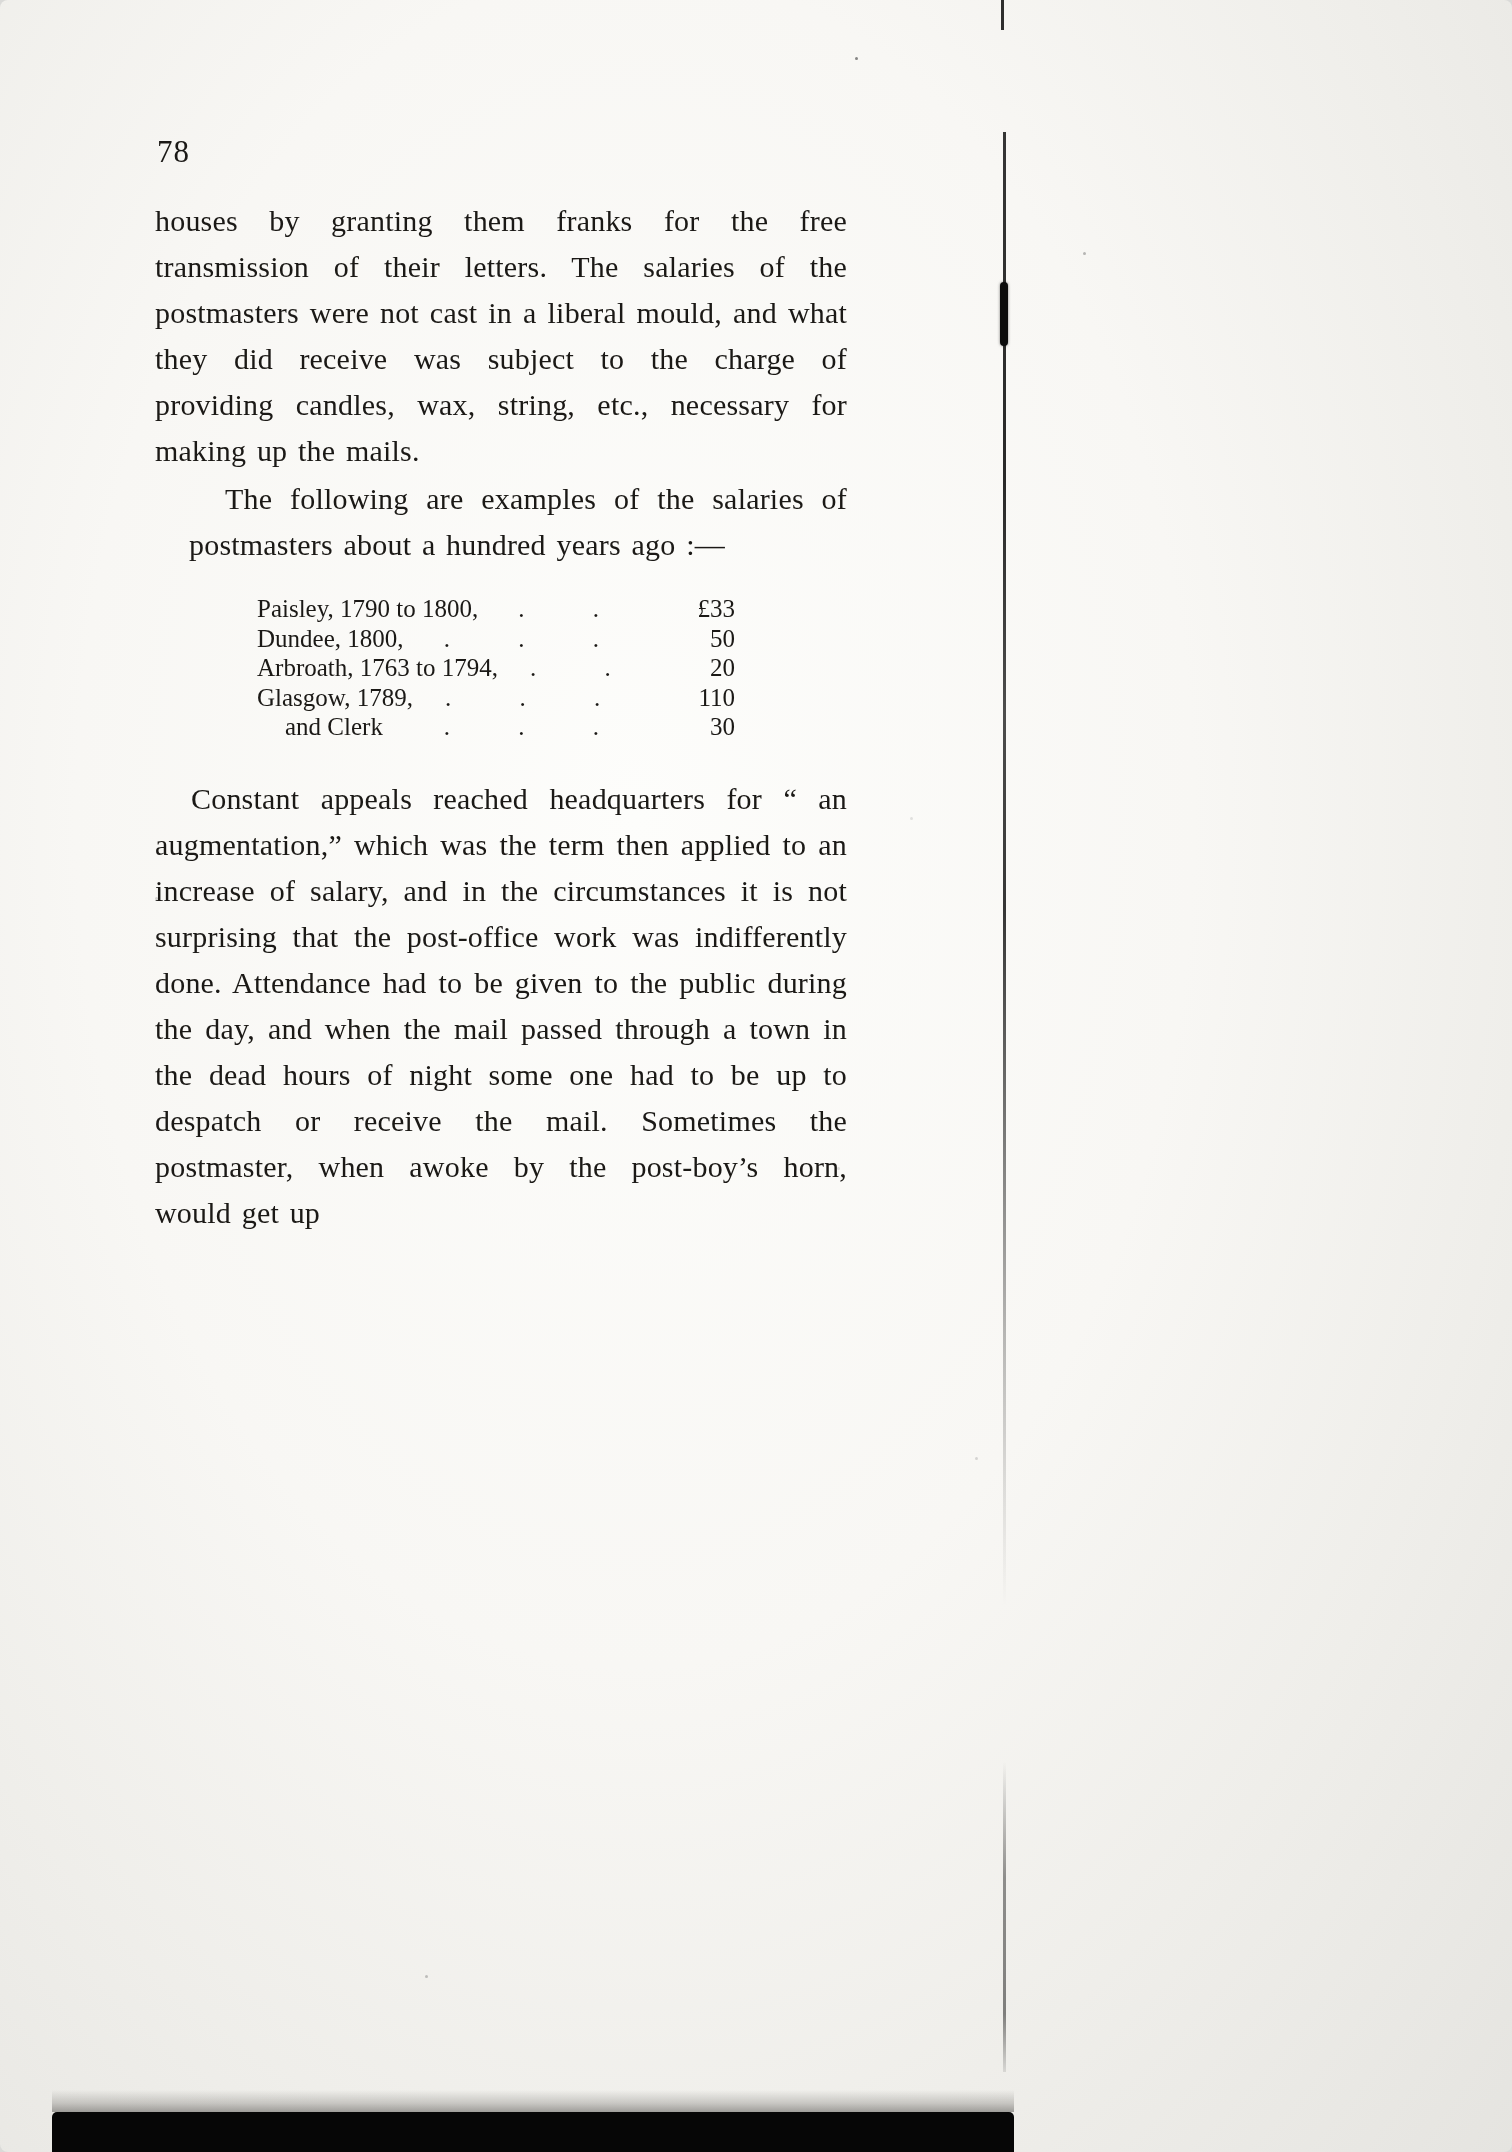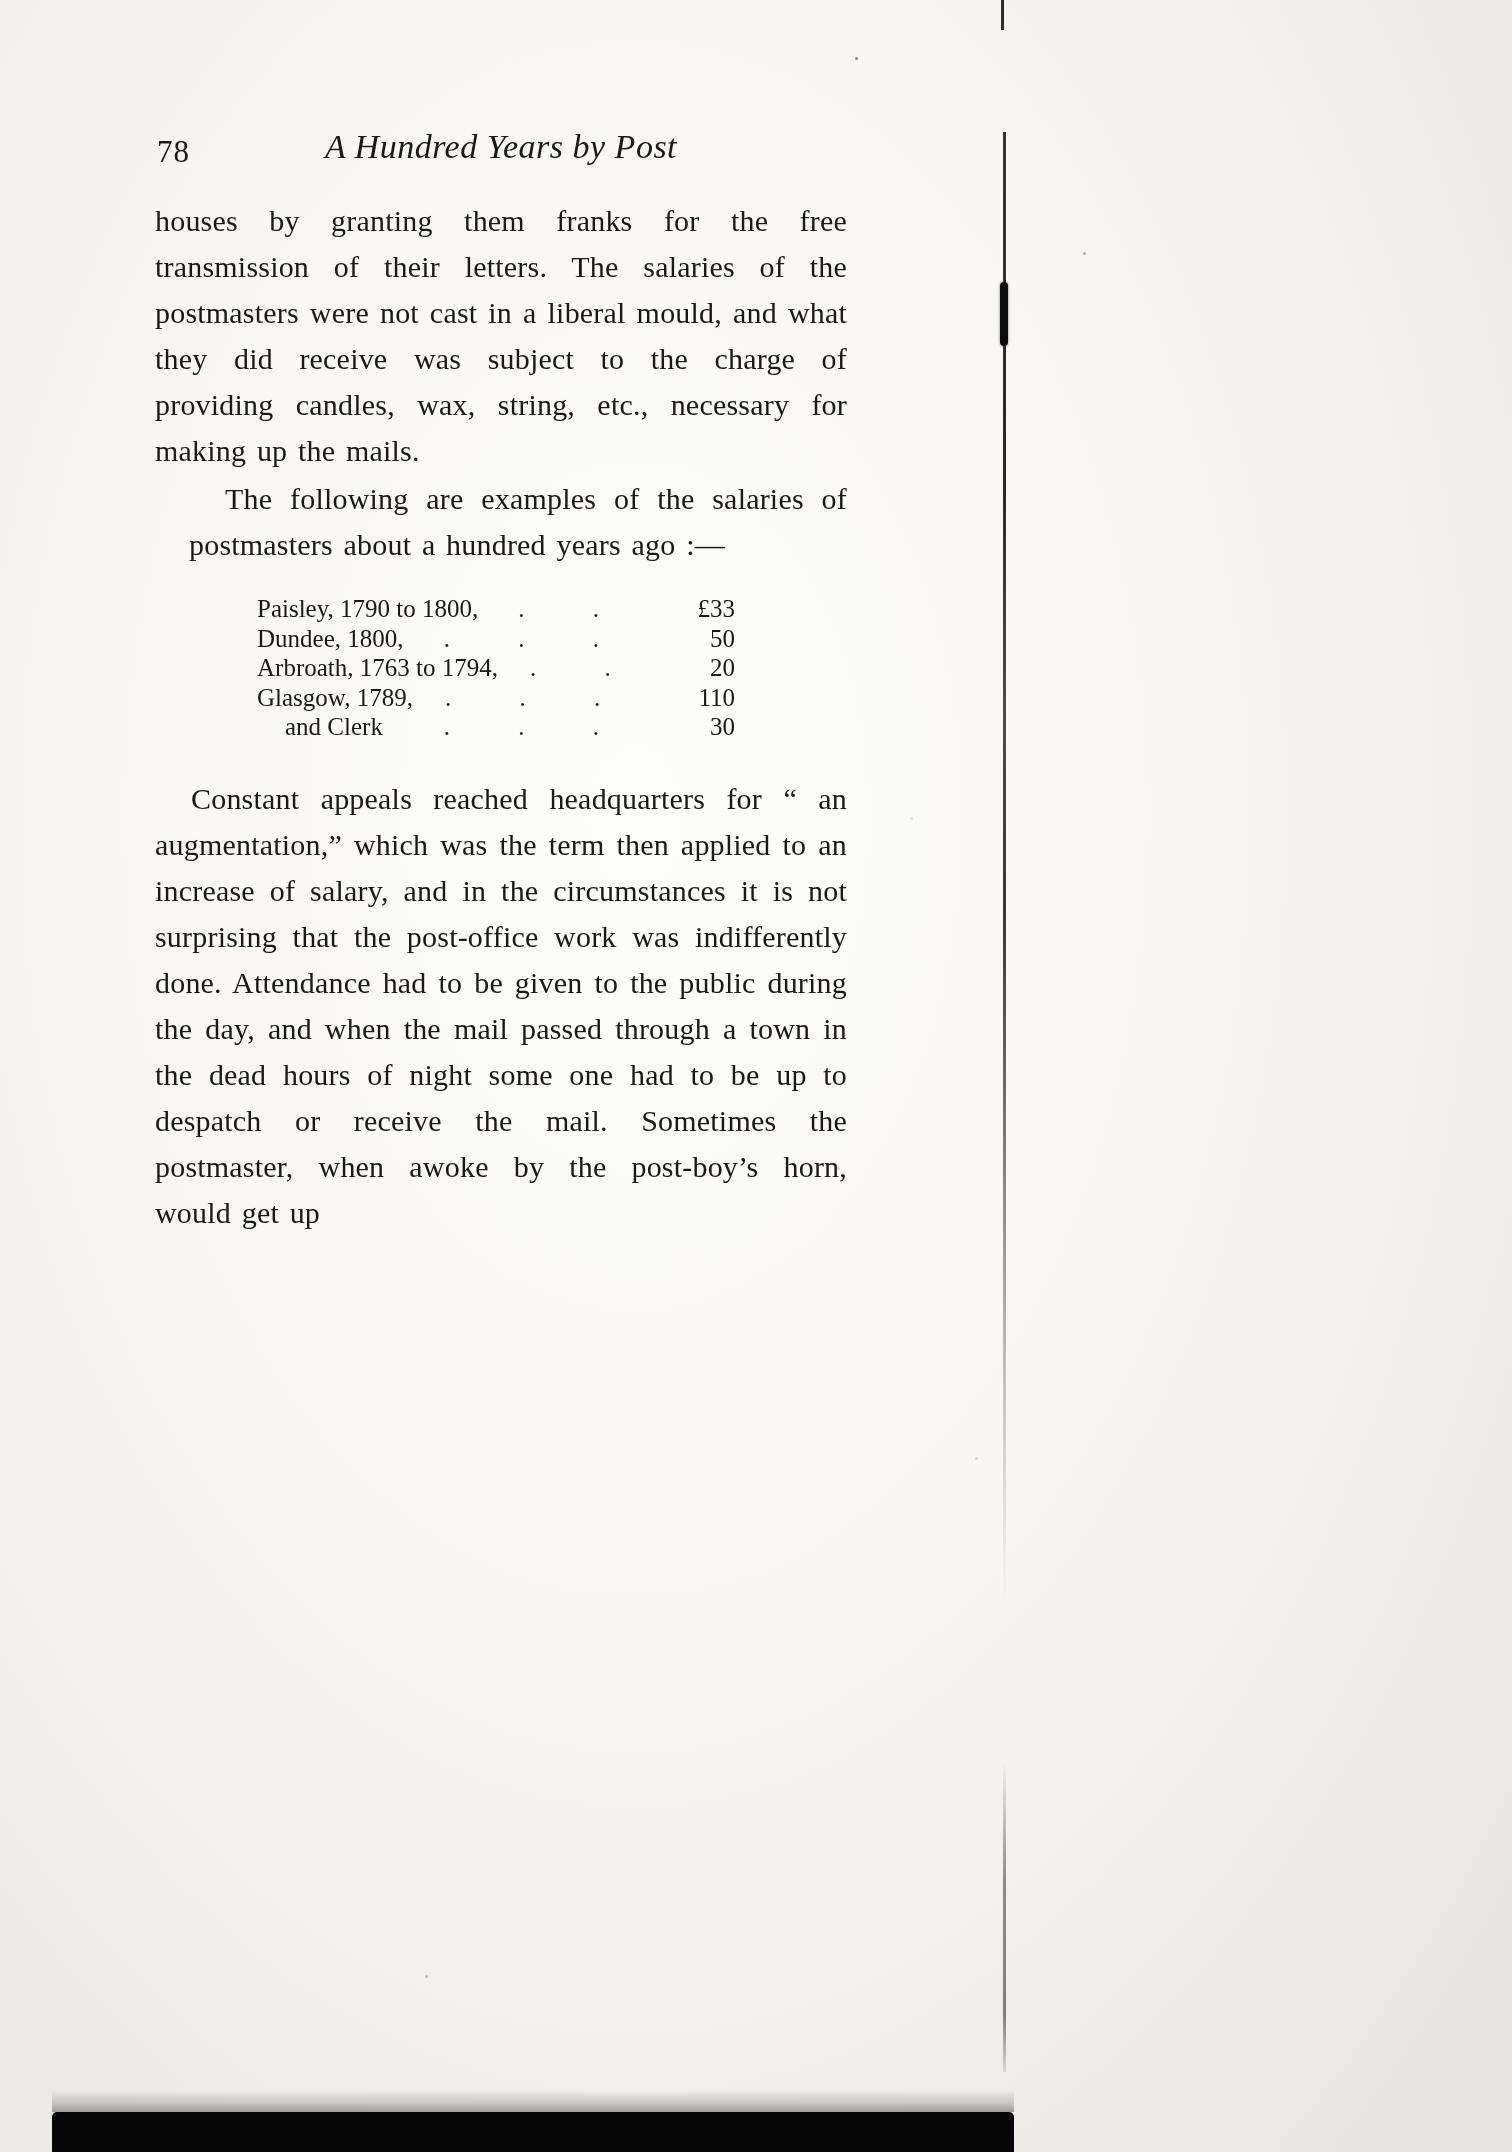--- a/index.html
+++ b/index.html
@@ -9,20 +9,21 @@
   }
   .scan {
     position: relative;
     width: 1512px;
     height: 2152px;
     overflow: hidden;
     background:
       radial-gradient(ellipse at 42% 38%, #fdfdfb 0%, #f8f7f4 45%, #efeeea 72%, #e5e4e0 100%);
     font-family: "Liberation Serif", "DejaVu Serif", serif;
     color: #1b1916;
+    border-radius: 8px;
   }
   
   .specks {
     position: absolute;
     left: 855px; top: 57px;
     width: 3px; height: 3px;
     border-radius: 50%;
     background: rgba(40,40,40,.55);
     box-shadow:
       228px 195px 0 rgba(60,60,60,.35),
@@ -154,21 +155,20 @@
 <body>
 
 <div class="scan">
 
   <div class="specks"></div>
 
   <div class="text-block">
 
     <div class="running-head">
       <span class="page-number">78</span>
-      <span class="book-title">A Hundred Years by Post</span>
     </div>
 
     <p class="para">houses by granting them franks for the free transmission of their letters.  The salaries of the postmasters were not cast in a liberal mould, and what they did receive was subject to the charge of providing candles, wax, string, etc., necessary for making up the mails.</p>
 
     <p class="para indent">The following are examples of the salaries of postmasters about a hundred years ago :—</p>
 
     <div class="salary-table">
       <div class="salary-row">
         <span class="row-label">Paisley, 1790 to 1800,</span>
         <span class="row-dots">. .</span>

